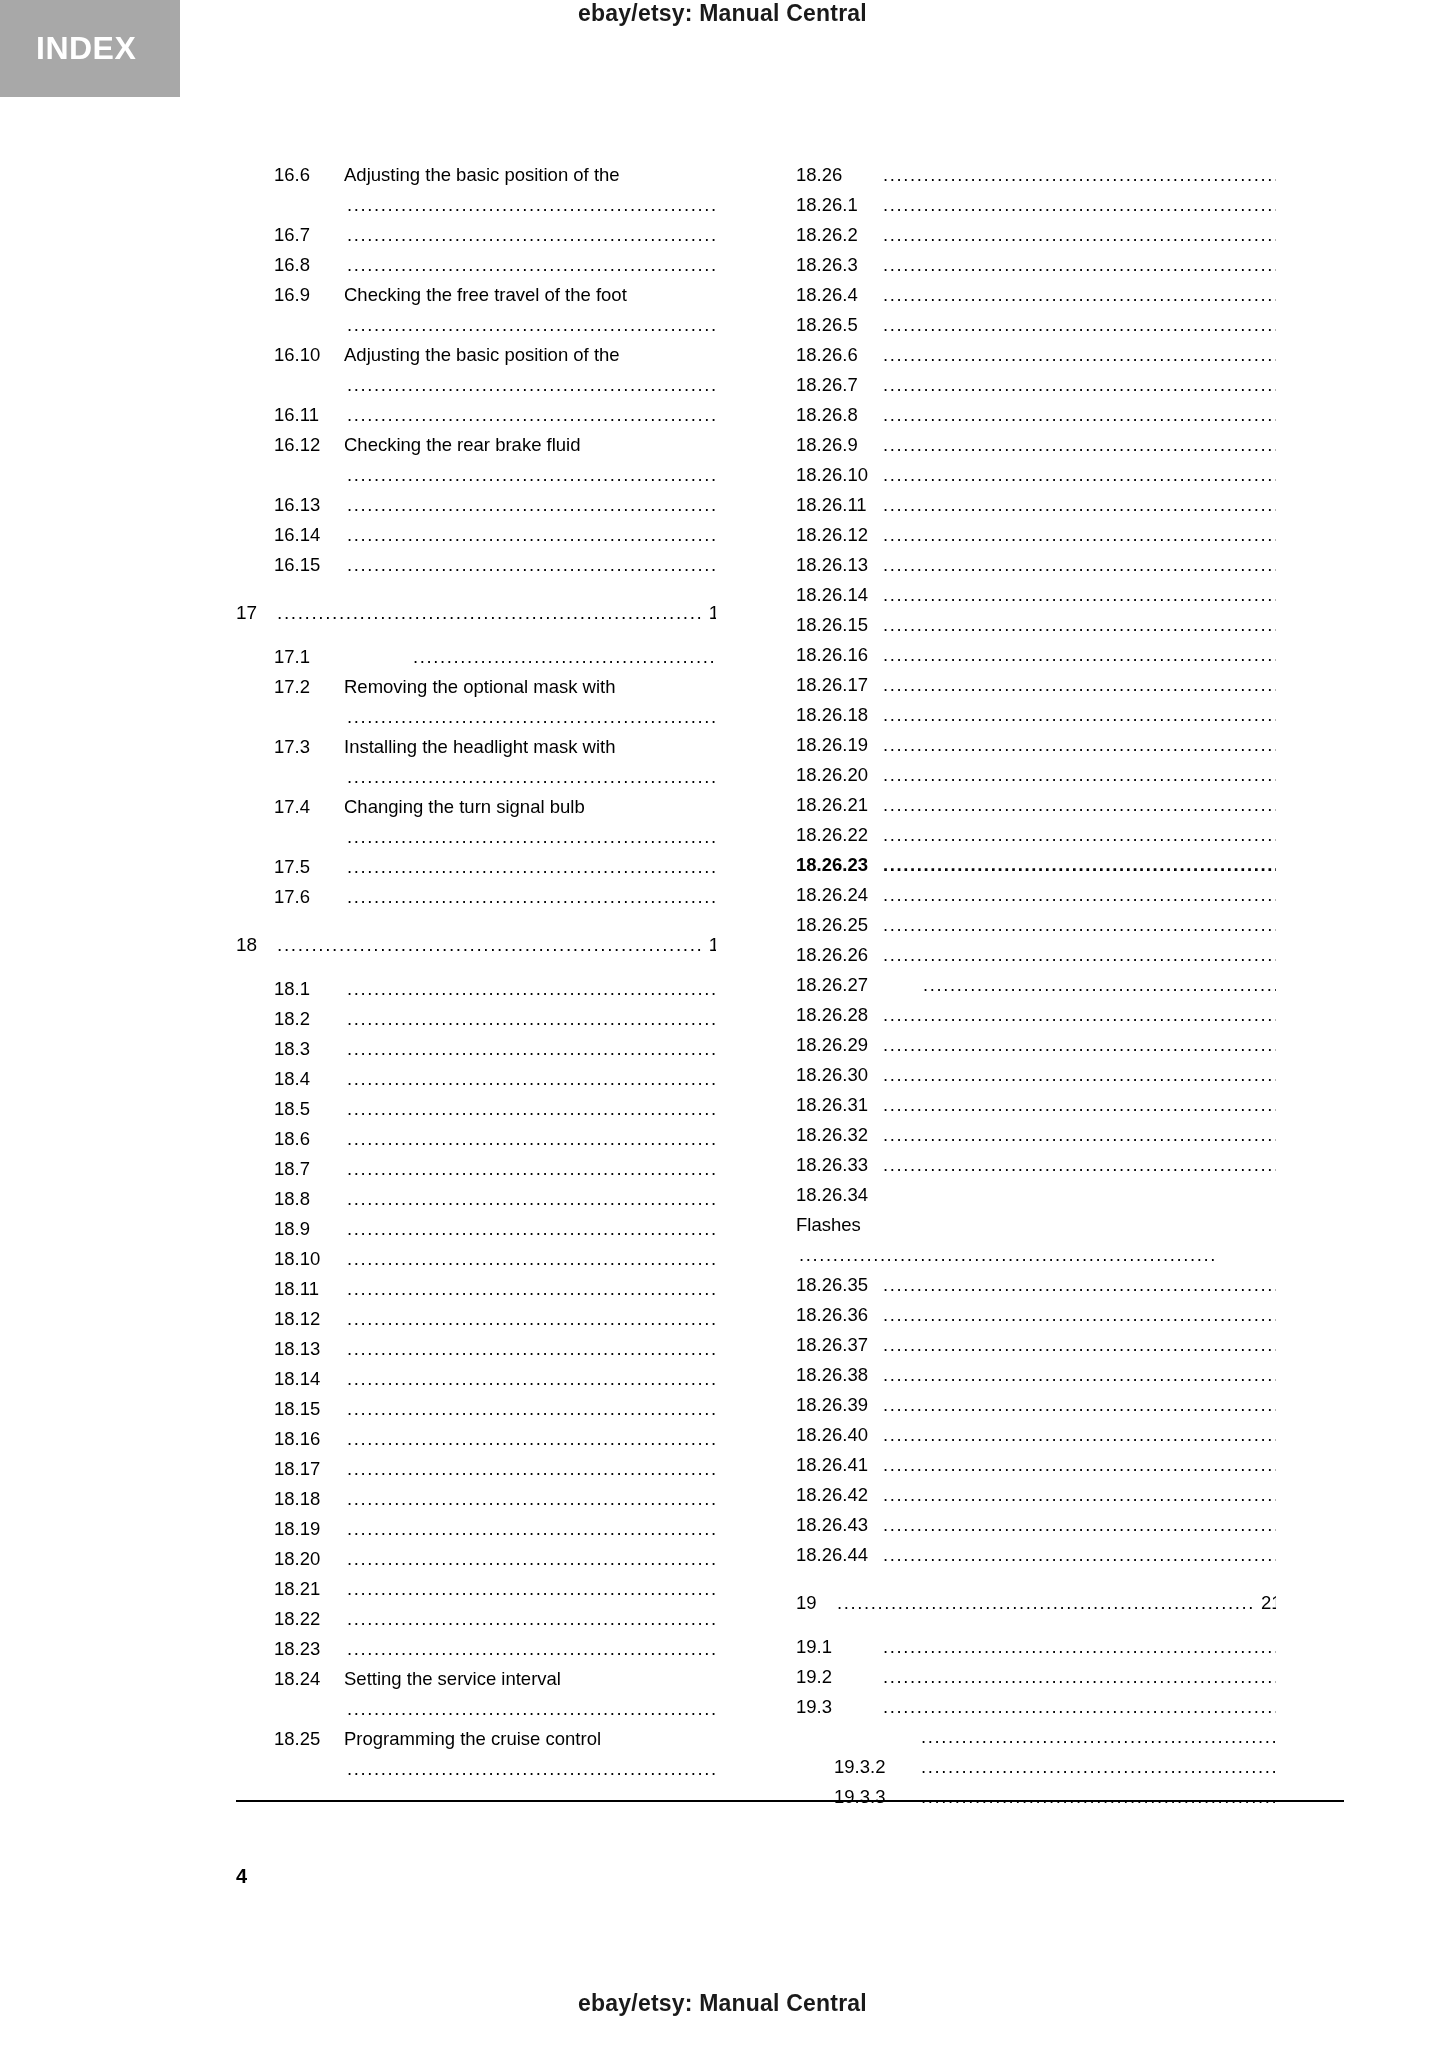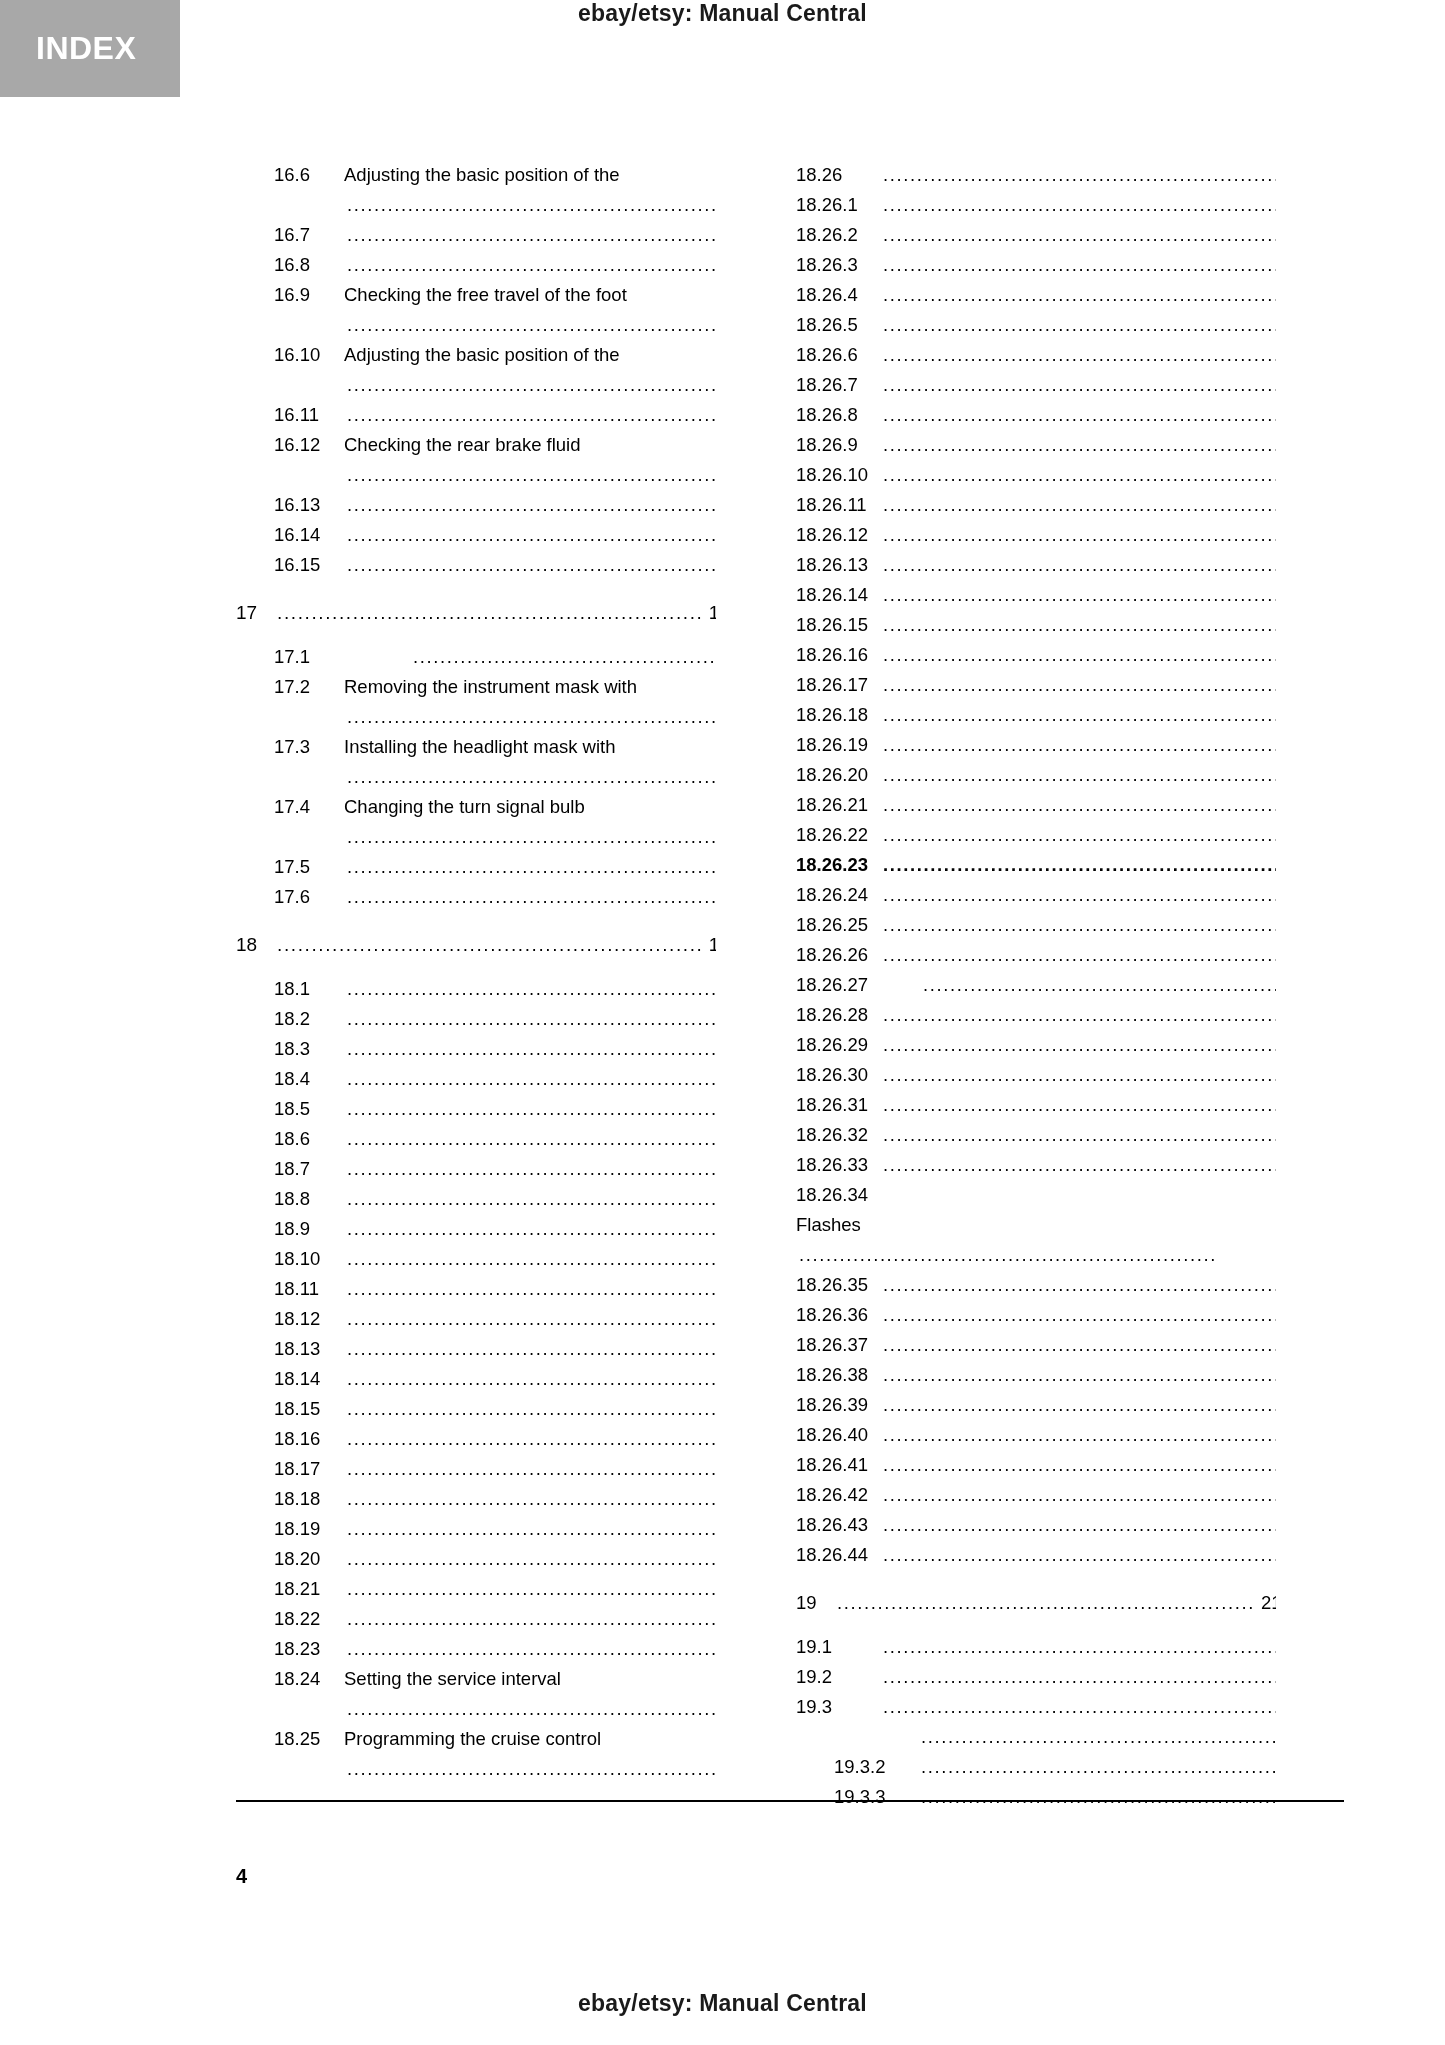--- a/index.html
+++ b/index.html
@@ -217,21 +217,21 @@
         <span class="pg">174</span>
       </div>
       <div class="gap-sm"></div>
       <div class="row lvl2" style="overflow: hidden; gap: 33px;">
         <span class="num">17.1</span>
         <span class="ttl">Programming the ignition key</span>
         <span class="dots">..............................................................</span>
       </div>
       <div class="row lvl2">
         <span class="num">17.2</span>
-        <span class="ttl">Removing the instrument mask with</span>
+        <span class="ttl">Removing the optional mask with</span>
       </div>
       <div class="cont lvl2" style="overflow: hidden;">
         <span class="pad2"></span>
         <span class="ttl">the headlight</span>
         <span class="dots">..............................................................</span>
       </div>
       <div class="row lvl2">
         <span class="num">17.3</span>
         <span class="ttl">Installing the headlight mask with</span>
       </div>

